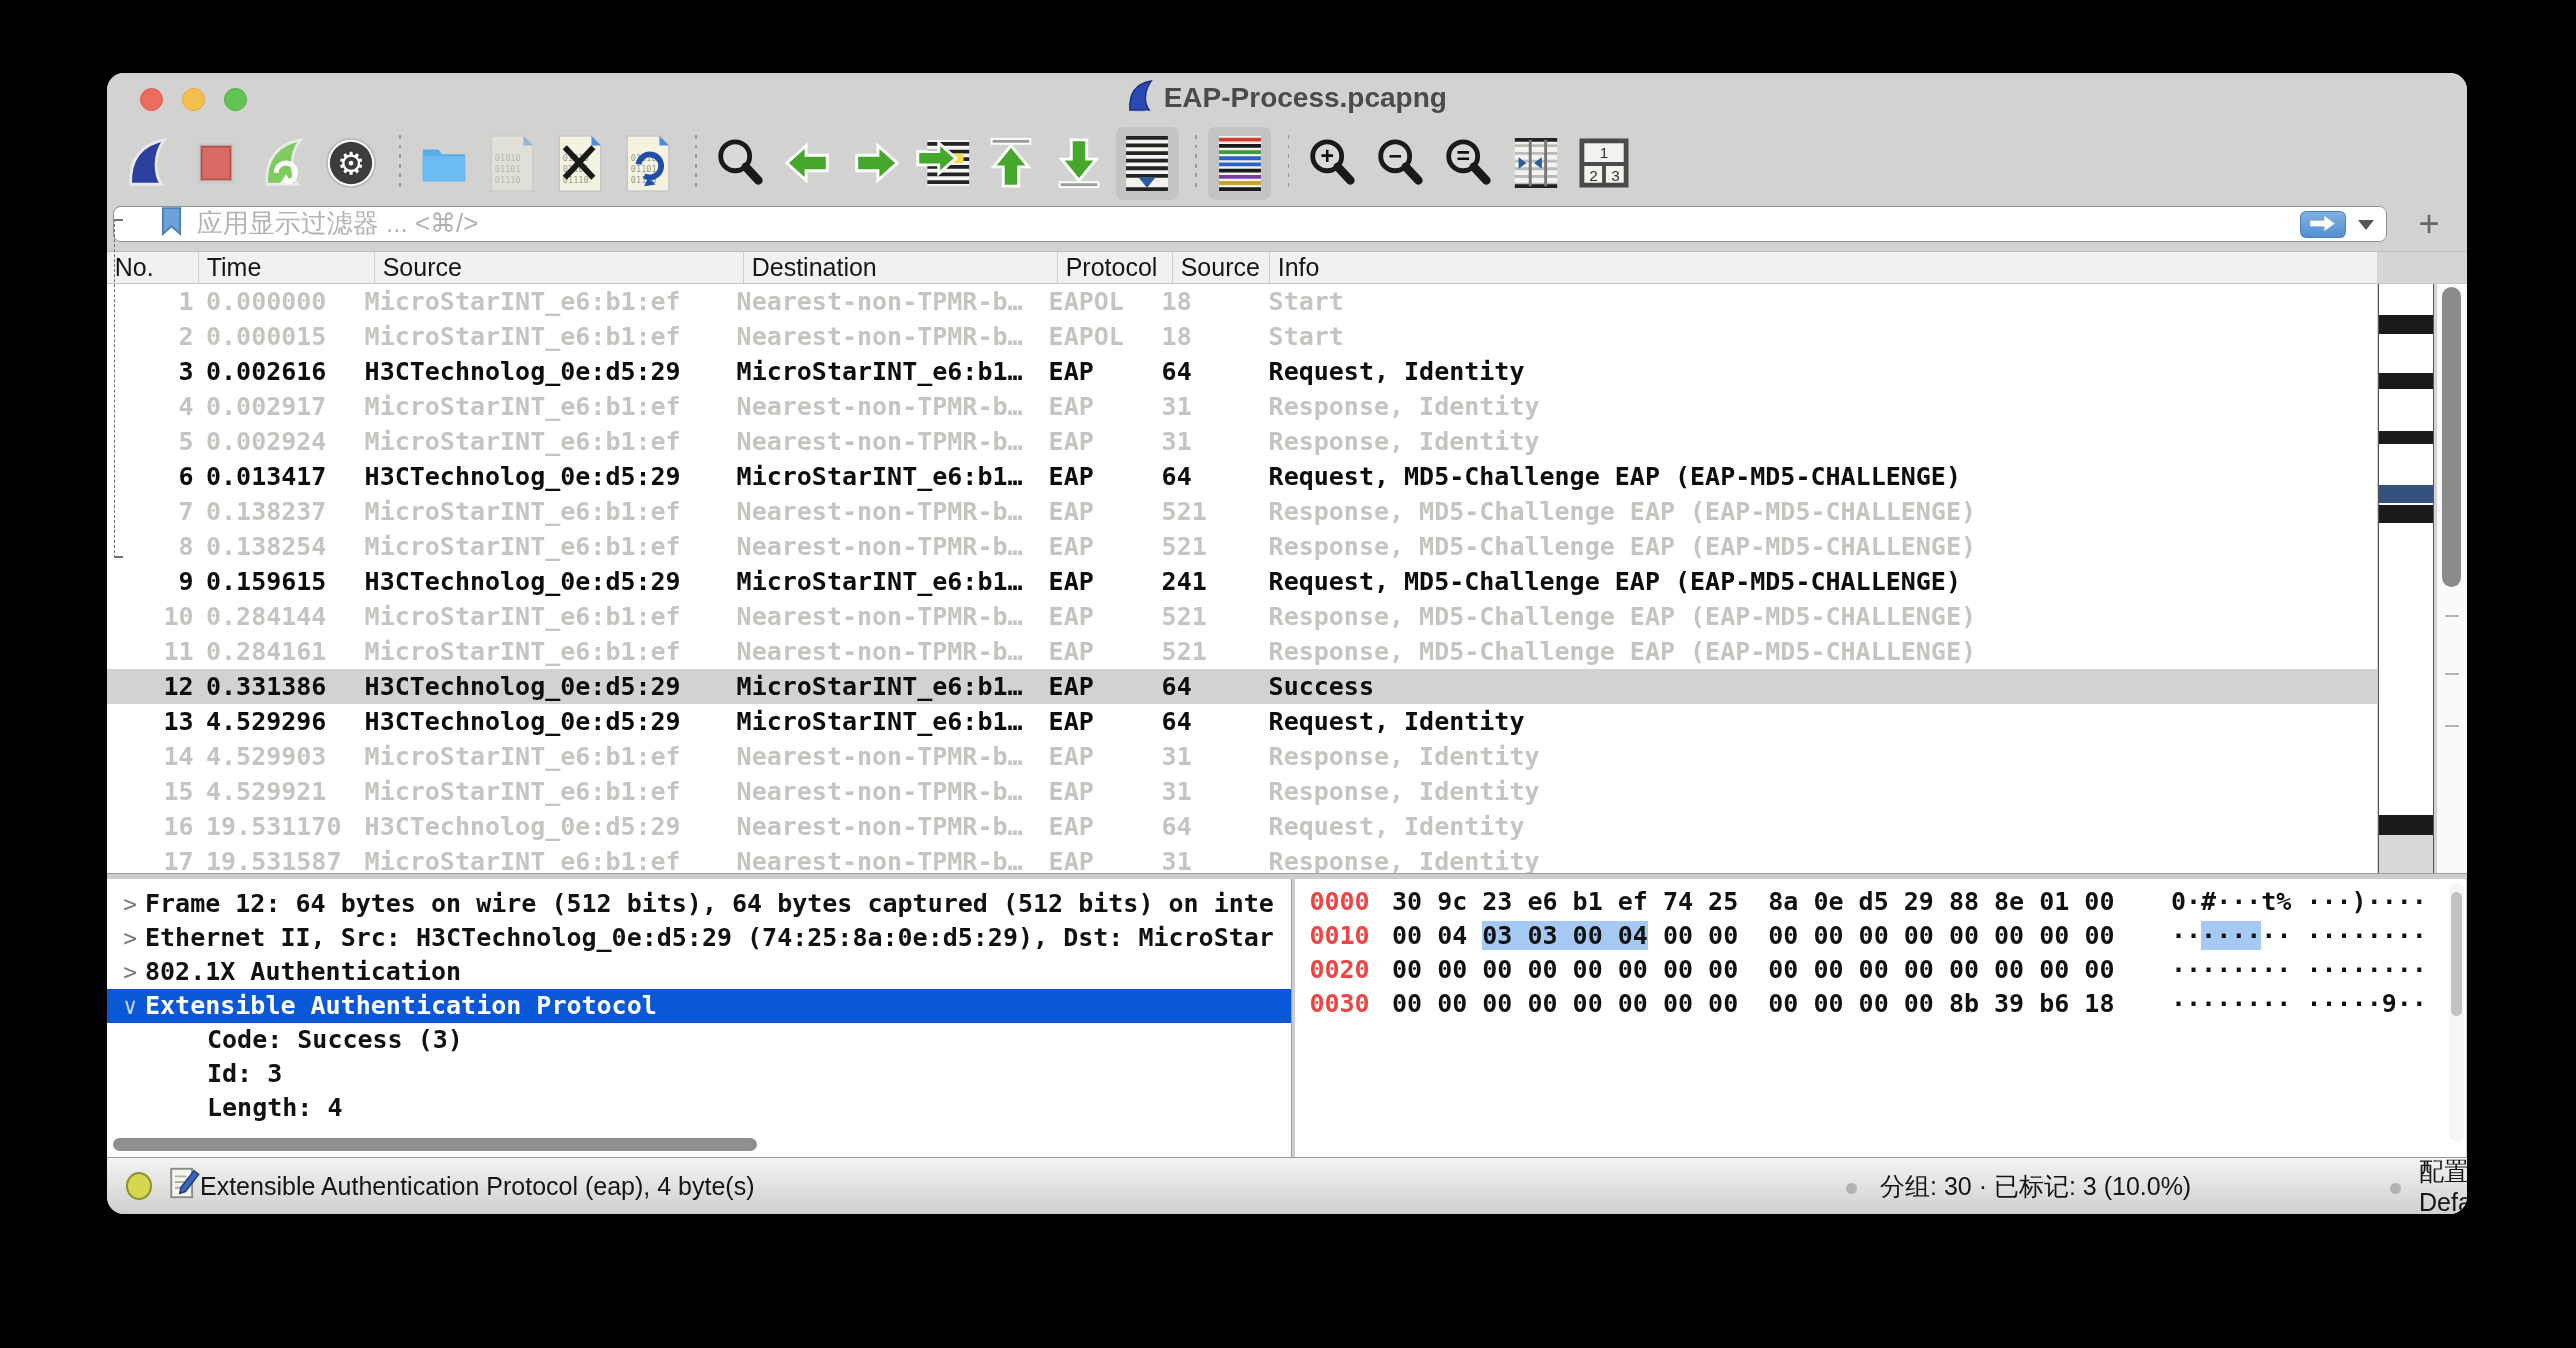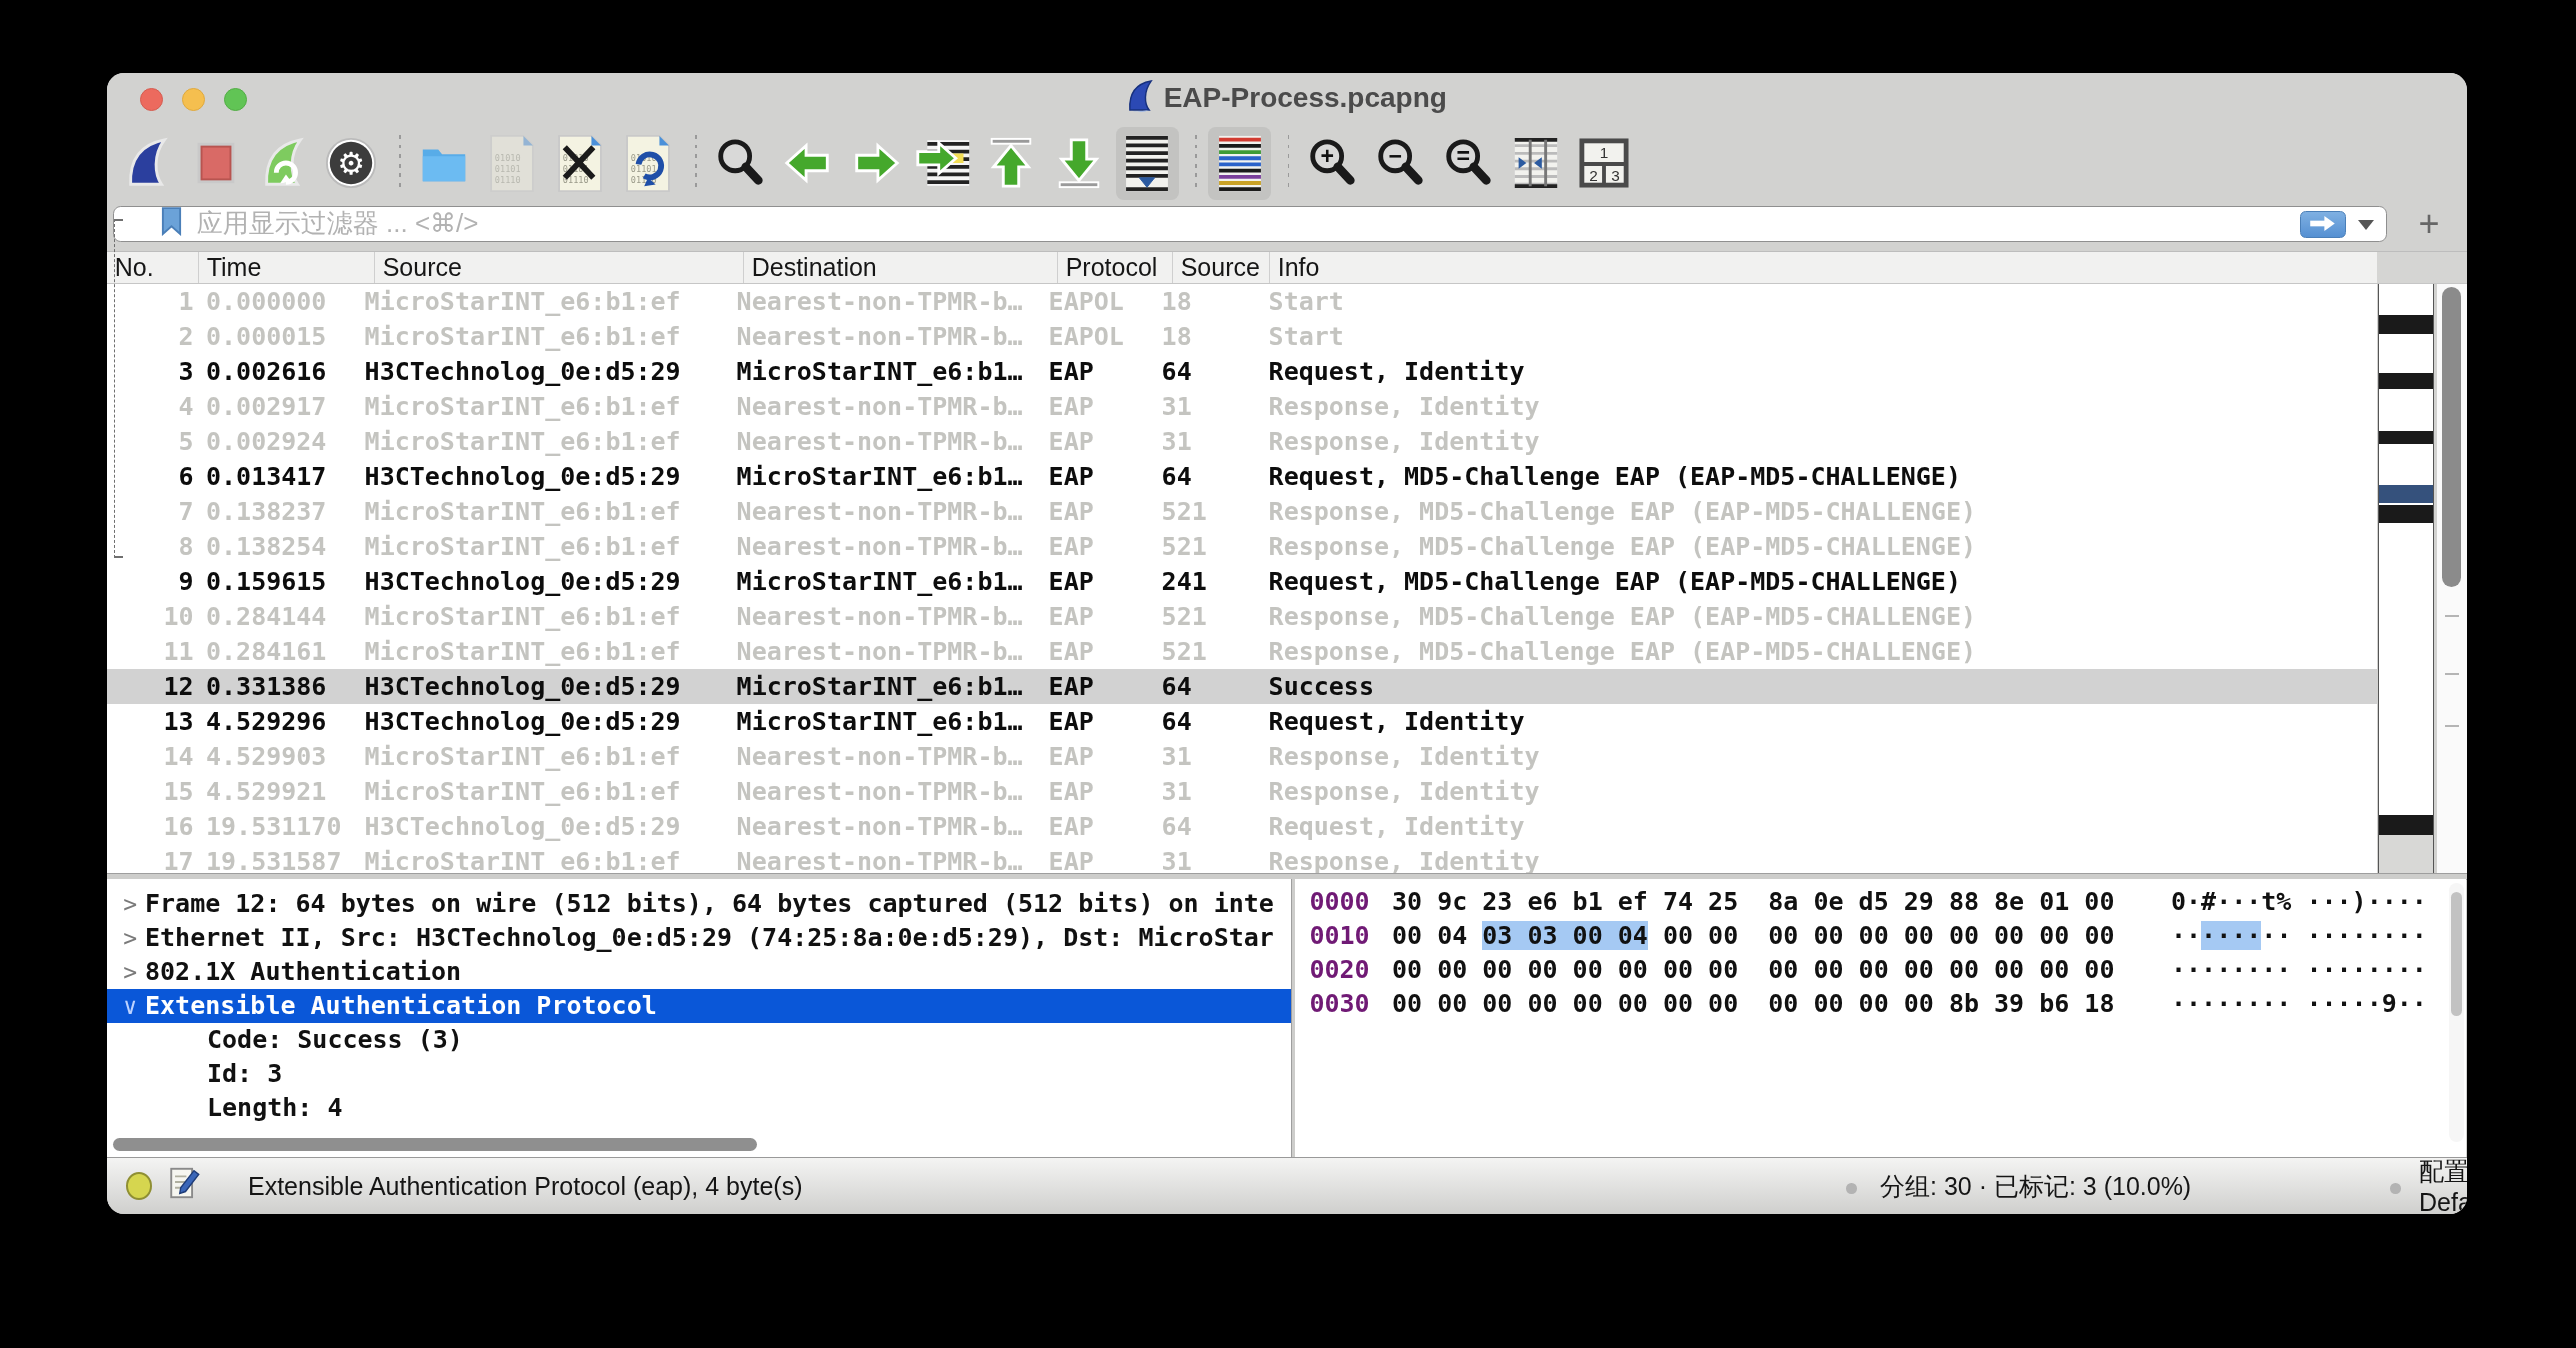--- a/index.html
+++ b/index.html
@@ -92,34 +92,34 @@
   .dline .dtext{margin-left:38px;}
   .dline.lvl1 .dtext{margin-left:100px;}
   .dline.selected{background:#0a57d8;color:#fff;}
   .dline.selected .expander{color:#bcd2ff;}
   #dscroll{position:absolute;left:3.8px;bottom:3.8px;width:1174px;height:17px;}
   #dthumb{position:absolute;left:1.9px;top:1.9px;width:644px;height:13.4px;border-radius:6.7px;background:#8f8f8f;}
 
   
   #hexpane{position:absolute;left:1188px;top:806px;width:1171px;height:278px;background:#fff;overflow:hidden;}
   .hexrow{position:relative;height:34px;font-size:25px;font-weight:bold;white-space:pre;}
-  .hexrow .off{position:absolute;left:14.4px;color:#701a75;}
+  .hexrow .off{position:absolute;left:14.4px;color:#ef4444;}
   .hexrow .bytes{position:absolute;left:97px;color:#111;}
   .hexrow .ascii{position:absolute;left:876px;color:#111;}
   .hl{background:#a5c9f3;}
   #hexvscroll{position:absolute;right:1.9px;top:3.8px;width:15.3px;height:259px;background:#f6f6f6;border-radius:7.7px;}
   #hexvthumb{position:absolute;left:1.9px;top:9.6px;width:11.5px;height:124px;border-radius:5.7px;background:#c2c2c2;}
 
   
   #statusbar{position:absolute;left:0;top:1084px;width:100%;height:57px;
     background:linear-gradient(#f4f4f3,#cfcfcd);border-top:1px solid #999;
     display:flex;align-items:center;font-size:25px;color:#151515;}
   #expert-dot{width:26px;height:28px;border-radius:50%;background:#d6d64f;border:2.9px solid #8f8f33;margin-left:19px;flex:0 0 auto;}
   #comment-icon{margin-left:17px;flex:0 0 auto;}
-  #status-left-text{margin-left:48px;}
+  #status-left-text{}
   #status-mid{position:absolute;left:1773px;}
   .status-dot{position:absolute;top:25px;width:10.5px;height:10.5px;border-radius:50%;background:#b3b3b3;}
   #status-profile{position:absolute;left:2312px;}
 </style>
 </head>
 <body>
 
 <div id="window" class="sans">
 
   <div id="titlebar">

